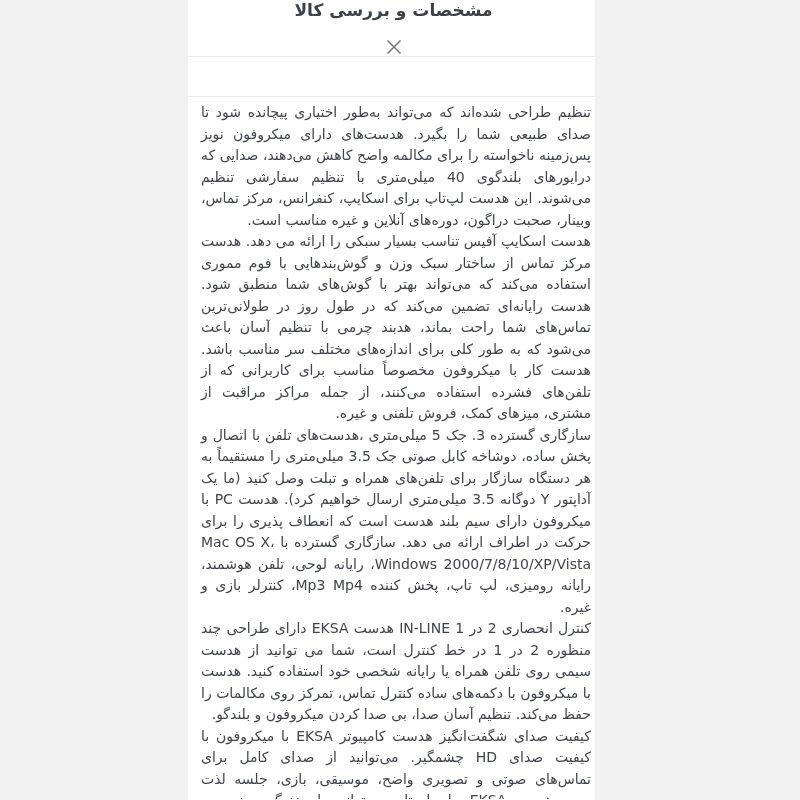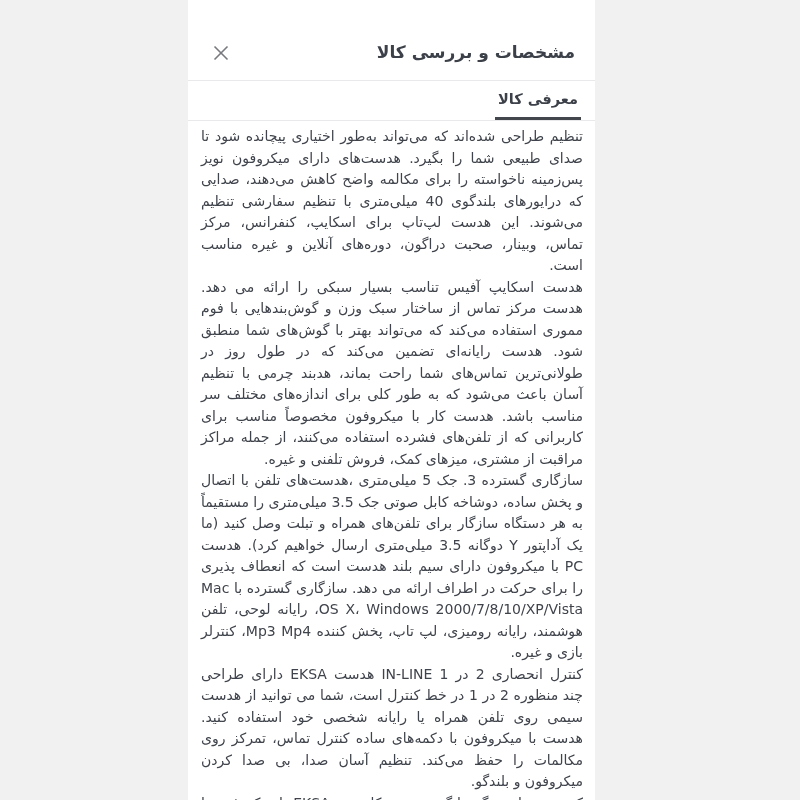--- a/index.html
+++ b/index.html
@@ -15,26 +15,25 @@
     width: 407px; height: 800px;
     background: #ffffff;
     overflow: hidden;
   }
 
   
   .sheet-header {
     height: 57px;
     border-bottom: 1px solid #e9e9eb;
     display: flex;
-    flex-direction: row;
+    flex-direction: column;
     align-items: center;
     justify-content: space-between;
     direction: rtl;
     padding: 0 20px 0 24px;
-    margin-top: 24px;
   }
   .sheet-title {
     font-size: 17px;
     font-weight: bold;
     color: #3c4048;
   }
   .close-btn {
     width: 18px; height: 18px;
     display: flex; align-items: center; justify-content: center;
     cursor: pointer;
@@ -64,21 +63,21 @@
   }
   .tab.active {
     color: #3c4048;
     font-weight: bold;
     border-bottom-color: #43464c;
   }
 
   
   .sheet-body {
     direction: rtl;
-    padding: 5px 12px 0 13px;
+    padding: 5px 4px 0 13px;
     height: 702px;
     overflow: hidden;
   }
   .sheet-body p {
     font-size: 14px;
     line-height: 21.5px;
     color: #3f434b;
     text-align: justify;
     margin: 0;
   }
@@ -94,21 +93,20 @@
       <span>
         <svg width="16" height="16" viewBox="0 0 16 16">
           <line x1="1.5" y1="1.5" x2="14.5" y2="14.5" stroke="#77797e" stroke-width="1.6"></line>
           <line x1="14.5" y1="1.5" x2="1.5" y2="14.5" stroke="#77797e" stroke-width="1.6"></line>
         </svg>
       </span>
     </div>
   </div>
 
   <div class="tab-bar">
-    <div class="tab active">معرفی کالا</div>
   </div>
 
   <div class="sheet-body">
     <p>تنظیم طراحی شده‌اند که می‌تواند به‌طور اختیاری پیچانده شود تا صدای طبیعی شما را بگیرد. هدست‌های دارای میکروفون نویز پس‌زمینه ناخواسته را برای مکالمه واضح کاهش می‌دهند، صدایی که درایورهای بلندگوی 40 میلی‌متری با تنظیم سفارشی تنظیم می‌شوند. این هدست لپ‌تاپ برای اسکایپ، کنفرانس، مرکز تماس، وبینار، صحبت دراگون، دوره‌های آنلاین و غیره مناسب است.</p>
     <p>هدست اسکایپ آفیس تناسب بسیار سبکی را ارائه می دهد. هدست مرکز تماس از ساختار سبک وزن و گوش‌بندهایی با فوم مموری استفاده می‌کند که می‌تواند بهتر با گوش‌های شما منطبق شود. هدست رایانه‌ای تضمین می‌کند که در طول روز در طولانی‌ترین تماس‌های شما راحت بماند، هدبند چرمی با تنظیم آسان باعث می‌شود که به طور کلی برای اندازه‌های مختلف سر مناسب باشد. هدست کار با میکروفون مخصوصاً مناسب برای کاربرانی که از تلفن‌های فشرده استفاده می‌کنند، از جمله مراکز مراقبت از مشتری، میزهای کمک، فروش تلفنی و غیره.</p>
     <p>سازگاری گسترده 3. جک 5 میلی‌متری ،هدست‌های تلفن با اتصال و پخش ساده، دوشاخه کابل صوتی جک 3.5 میلی‌متری را مستقیماً به هر دستگاه سازگار برای تلفن‌های همراه و تبلت وصل کنید (ما یک آداپتور Y دوگانه 3.5 میلی‌متری ارسال خواهیم کرد). هدست PC با میکروفون دارای سیم بلند هدست است که انعطاف پذیری را برای حرکت در اطراف ارائه می دهد. سازگاری گسترده با Mac OS X، Windows 2000/7/8/10/XP/Vista، رایانه لوحی، تلفن هوشمند، رایانه رومیزی، لپ تاپ، پخش کننده Mp3 Mp4، کنترلر بازی و غیره.</p>
     <p>کنترل انحصاری 2 در IN-LINE 1 هدست EKSA دارای طراحی چند منظوره 2 در 1 در خط کنترل است، شما می توانید از هدست سیمی روی تلفن همراه یا رایانه شخصی خود استفاده کنید. هدست با میکروفون با دکمه‌های ساده کنترل تماس، تمرکز روی مکالمات را حفظ می‌کند. تنظیم آسان صدا، بی صدا کردن میکروفون و بلندگو.</p>
     <p>کیفیت صدای شگفت‌انگیز هدست کامپیوتر EKSA با میکروفون با کیفیت صدای HD چشمگیر. می‌توانید از صدای کامل برای تماس‌های صوتی و تصویری واضح، موسیقی، بازی، جلسه لذت ببرید. هدست EKSA برای لپ‌تاپ می‌تواند برای زندگی روزمره و کار شما استفاده شود. صدا لذت بردن از محدوده را برای شما به ارمغان می آورد.</p>
   </div>
 

